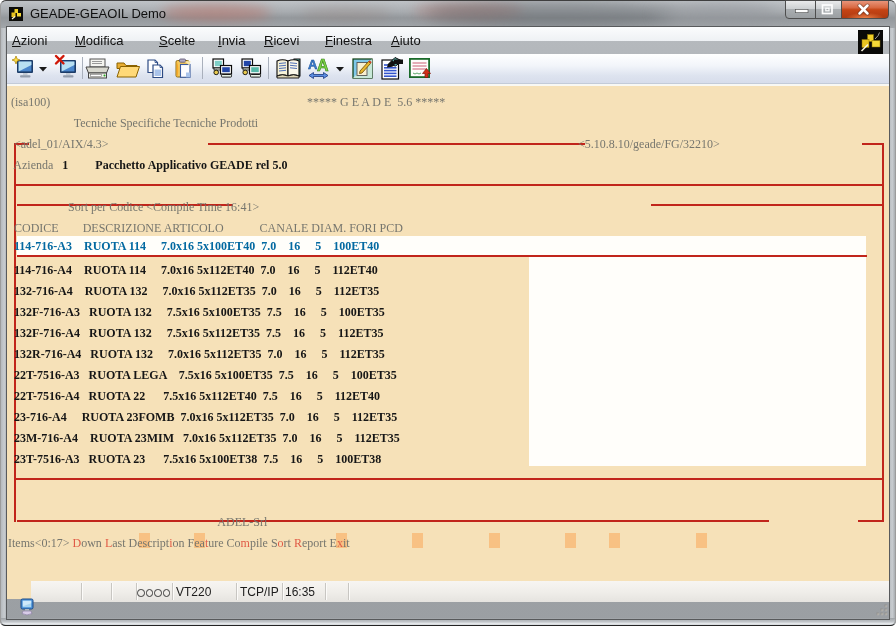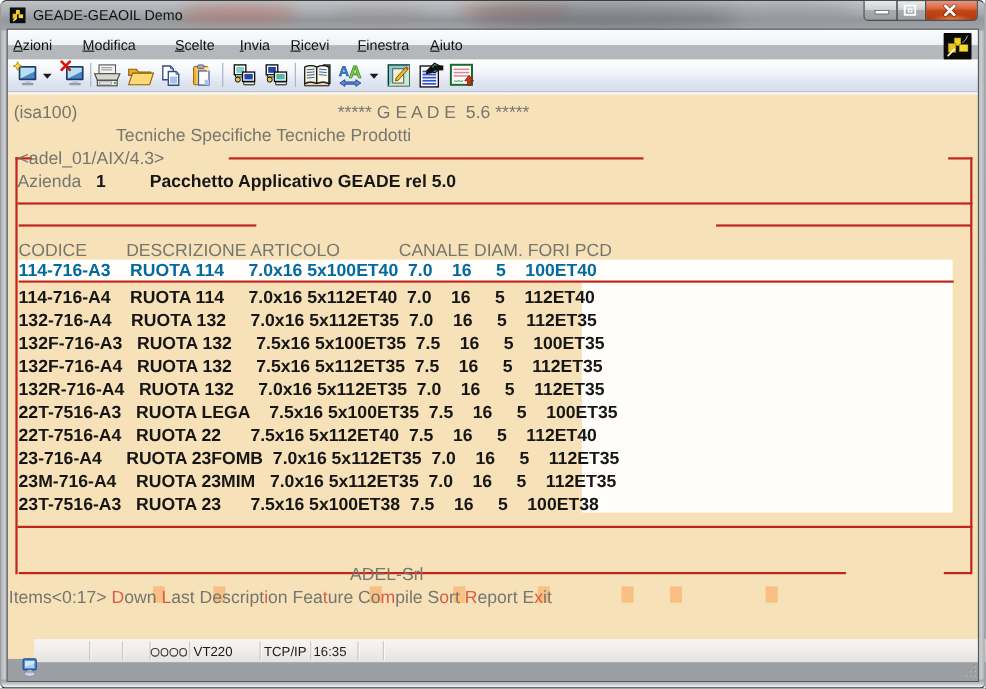--- a/index.html
+++ b/index.html
@@ -36,22 +36,22 @@
   .mi{position:absolute;top:6px;font-size:13px;color:#111;}
   #ptico{position:absolute;left:851px;top:3px;width:25px;height:23px;background:#060606;}
   
   #toolbar{position:absolute;left:7px;top:54px;width:882px;height:29px;
       background:linear-gradient(180deg,#ffffff 0%,#f2f5fa 40%,#dde3ef 75%,#d7ddeb 100%);
       border-bottom:1px solid #c3cbd8;}
   .tsep{position:absolute;top:3px;width:1px;height:22px;background:#a9b0bc;}
   
   #term{position:absolute;left:7px;top:84px;width:882px;height:513px;background:#f6e1b8;
       border-top:2px solid #f8f8f4;}
-  .trow{position:absolute;left:1px;margin:0;font-family:Liberation Sans, sans-serif;
-      font-size:16px;line-height:21px;white-space:pre;color:#76766e;z-index:10;}
+  .trow{position:absolute;left:1px;margin:0;font-family:Liberation Serif, serif;
+      font-size:12px;line-height:21px;white-space:pre;color:#76766e;z-index:10;}
   .b{font-weight:bold;color:#161616;}
   .r{font-weight:bold;color:#0369a1;}
   .rl{position:absolute;background:#c1251b;z-index:5;}
   .wb{position:absolute;background:#fffefa;z-index:1;}
   .hk{position:absolute;width:11px;height:15px;background:#f8c183;z-index:6;}
   .hkl{color:#e05a45;}
   
   #status{position:absolute;left:7px;top:581px;width:882px;height:21px;
       background:linear-gradient(180deg,#f7f5f2 0%,#efede9 55%,#e5e3df 100%);margin-left:24px;}
   .ssep{position:absolute;top:2px;width:1px;height:17px;background:#c8c6c2;box-shadow:1px 0 0 #fcfbf9;}
@@ -118,21 +118,23 @@
   <div class="hk" style="left:328.6px;top:446.5px"></div>
   <div class="hk" style="left:405.0px;top:446.5px"></div>
   <div class="hk" style="left:481.5px;top:446.5px"></div>
   <div class="hk" style="left:557.9px;top:446.5px"></div>
   <div class="hk" style="left:601.6px;top:446.5px"></div>
   <div class="hk" style="left:689.0px;top:446.5px"></div>
   <pre class="trow" style="top:6px"> (isa100)</pre>
     <pre class="trow" style="top:6px;left:300px">***** G E A D E  5.6 *****</pre>
   <pre class="trow" style="top:27px">                      Tecniche Specifiche Tecniche Prodotti</pre>
   <pre class="trow" style="top:48px">  &lt;adel_01/AIX/4.3&gt;</pre>
+    <pre class="trow" style="top:48px;left:571px">&lt;5.10.8.10/geade/FG/32210&gt;</pre>
   <pre class="trow" style="top:69px">  Azienda   <span class="b">1         Pacchetto Applicativo GEADE rel 5.0</span></pre>
+  <pre class="trow" style="top:111px;left:-2px">                     Sort per Codice &lt;Compile Time 16:41&gt;</pre>
   <pre class="trow" style="top:132px">  CODICE        DESCRIZIONE ARTICOLO            CANALE DIAM. FORI PCD</pre>
   <pre class="trow" style="top:150px"><span class="r">  114-716-A3    RUOTA 114     7.0x16 5x100ET40  7.0    16     5    100ET40</span></pre>
   <pre class="trow" style="top:174px"><span class="b">  114-716-A4    RUOTA 114     7.0x16 5x112ET40  7.0    16     5    112ET40</span></pre>
   <pre class="trow" style="top:195px"><span class="b">  132-716-A4    RUOTA 132     7.0x16 5x112ET35  7.0    16     5    112ET35</span></pre>
   <pre class="trow" style="top:216px"><span class="b">  132F-716-A3   RUOTA 132     7.5x16 5x100ET35  7.5    16     5    100ET35</span></pre>
   <pre class="trow" style="top:237px"><span class="b">  132F-716-A4   RUOTA 132     7.5x16 5x112ET35  7.5    16     5    112ET35</span></pre>
   <pre class="trow" style="top:258px"><span class="b">  132R-716-A4   RUOTA 132     7.0x16 5x112ET35  7.0    16     5    112ET35</span></pre>
   <pre class="trow" style="top:279px"><span class="b">  22T-7516-A3   RUOTA LEGA    7.5x16 5x100ET35  7.5    16     5    100ET35</span></pre>
   <pre class="trow" style="top:300px"><span class="b">  22T-7516-A4   RUOTA 22      7.5x16 5x112ET40  7.5    16     5    112ET40</span></pre>
   <pre class="trow" style="top:321px"><span class="b">  23-716-A4     RUOTA 23FOMB  7.0x16 5x112ET35  7.0    16     5    112ET35</span></pre>

